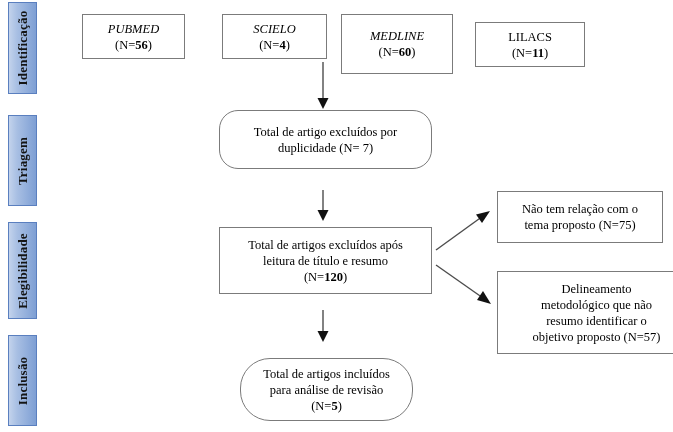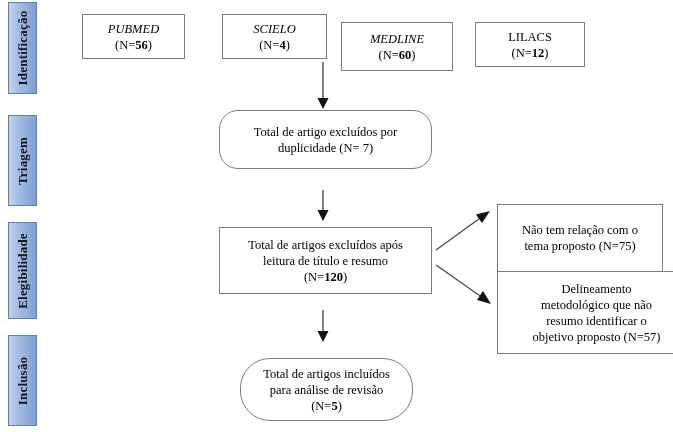--- a/index.html
+++ b/index.html
@@ -99,31 +99,31 @@
     </span>
   </div>
 
   <div class="flow-box" style="left:209px; top:14px; width:105px; height:45px;margin-left:13px;">
     <span class="box-text">
       <span class="src-name">SCIELO</span><br>
       <span>(N=<b>4</b>)</span>
     </span>
   </div>
 
-  <div class="flow-box" style="left:341px; top:14px; width:112px; height:49px;margin-top:8px;">
+  <div class="flow-box" style="left:341px; top:14px; width:112px; height:60px;">
     <span class="box-text">
       <span class="src-name">MEDLINE</span><br>
       <span>(N=<b>60</b>)</span>
     </span>
   </div>
 
   <div class="flow-box" style="left:475px; top:14px; width:110px; height:45px;margin-top:8px;">
     <span class="box-text">
       <span class="src-name plain">LILACS</span><br>
-      <span>(N=<b>12</b>)</span>
+      <span>(N=<b>11</b>)</span>
     </span>
   </div>
 
   <svg class="arrow-svg" style="left:312px; top:62px; width:22px; height:48px;" viewBox="0 0 22 48">
     <line class="arrow-line" x1="11" y1="0" x2="11" y2="40"></line>
     <polygon class="arrow-head" points="11,47 5.5,36 16.5,36"></polygon>
   </svg>
 
   <div class="flow-box" style="left:219px; top:110px; width:213px; height:59px;border-radius:19px;">
     <span class="box-text">
@@ -148,21 +148,21 @@
   <svg class="arrow-svg" style="left:434px; top:208px; width:60px; height:45px;" viewBox="0 0 60 45">
     <line class="arrow-line" x1="2" y1="42" x2="49" y2="8"></line>
     <polygon class="arrow-head" points="56,3 42,6.5 48,15"></polygon>
   </svg>
 
   <svg class="arrow-svg" style="left:434px; top:262px; width:60px; height:45px;" viewBox="0 0 60 45">
     <line class="arrow-line" x1="2" y1="3" x2="49" y2="36"></line>
     <polygon class="arrow-head" points="57,42 43,38 49,29"></polygon>
   </svg>
 
-  <div class="flow-box" style="left:497px; top:204px; width:166px; height:68px;">
+  <div class="flow-box" style="left:497px; top:191px; width:166px; height:52px;">
     <span class="box-text">
       <span>Não tem relação com o</span><br>
       <span>tema proposto (N=75)</span>
     </span>
   </div>
 
   <div class="flow-box" style="left:497px; top:271px; width:199px; height:83px;">
     <span class="box-text">
       <span>Delineamento</span><br>
       <span>metodológico que não</span><br>

